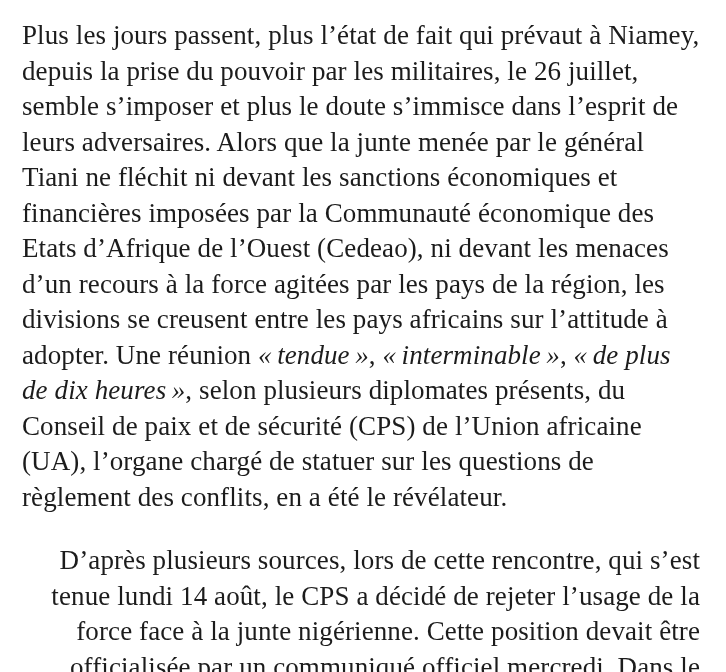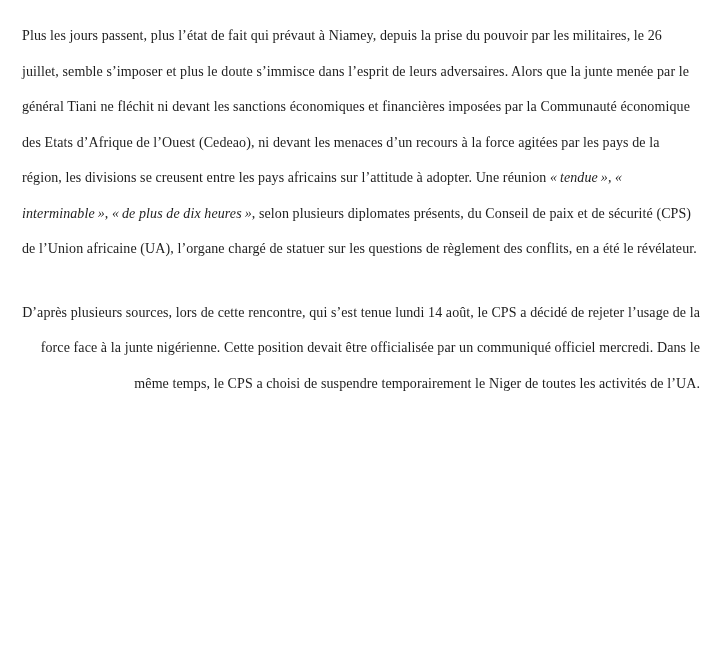--- a/index.html
+++ b/index.html
@@ -12,21 +12,21 @@
     height: 672px;
     font-family: "Liberation Serif", serif;
     color: #1a1a1a;
     overflow: hidden;
   }
   .article {
     padding: 18px 26px 0 22px;
     box-sizing: border-box;
   }
   .para {
-    font-size: 14px;
+    font-size: 27px;
     line-height: 35.5px;
     margin: 0 0 28px 0;
     text-align: left;
     letter-spacing: 0.1px;
     color: #1c1c1c;
   }
   .para:last-child {
     margin-bottom: 16px;
     text-align: right;
   }

